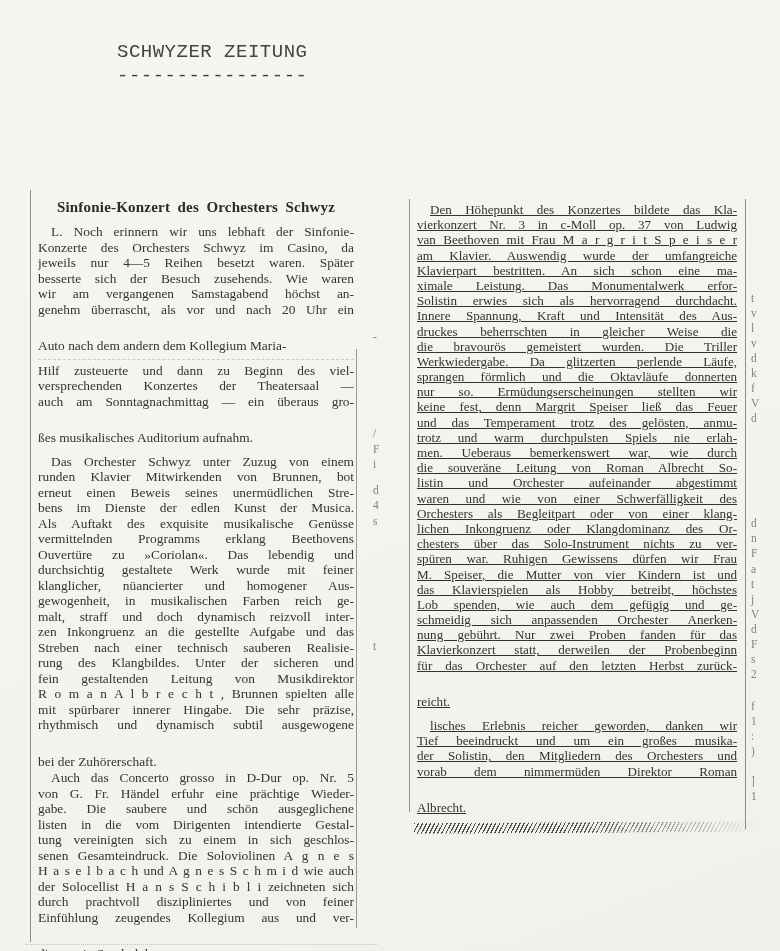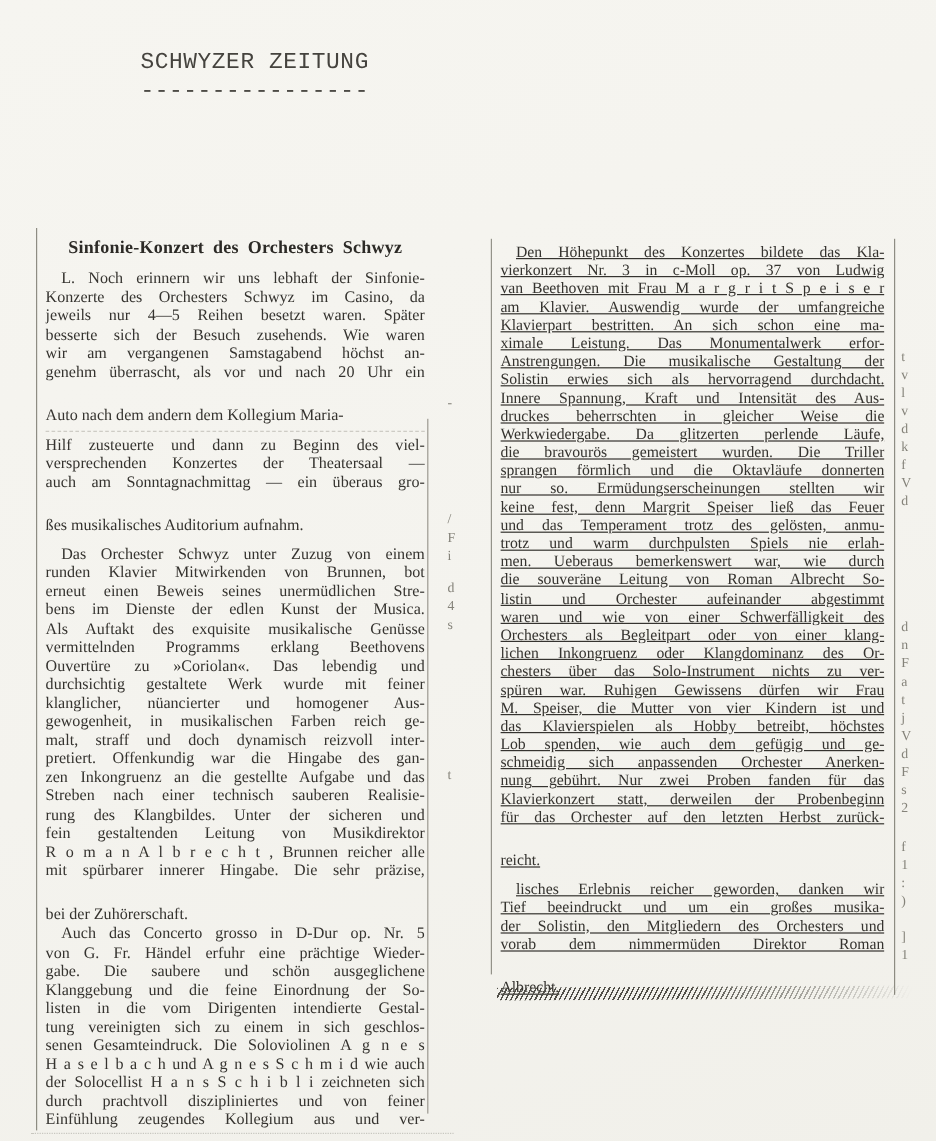--- a/index.html
+++ b/index.html
@@ -106,34 +106,33 @@
         <div class="tline">runden Klavier Mitwirkenden von Brunnen, bot</div>
         <div class="tline">erneut einen Beweis seines unermüdlichen Stre-</div>
         <div class="tline">bens im Dienste der edlen Kunst der Musica.</div>
         <div class="tline">Als Auftakt des exquisite musikalische Genüsse</div>
         <div class="tline">vermittelnden Programms erklang Beethovens</div>
         <div class="tline">Ouvertüre zu »Coriolan«. Das lebendig und</div>
         <div class="tline">durchsichtig gestaltete Werk wurde mit feiner</div>
         <div class="tline">klanglicher, nüancierter und homogener Aus-</div>
         <div class="tline">gewogenheit, in musikalischen Farben reich ge-</div>
         <div class="tline">malt, straff und doch dynamisch reizvoll inter-</div>
-        <div class="tline">pretiert. Offenkundig war die Hingabe des gan-</div>
         <div class="tline">zen Inkongruenz an die gestellte Aufgabe und das</div>
         <div class="tline">Streben nach einer technisch sauberen Realisie-</div>
         <div class="tline">rung des Klangbildes. Unter der sicheren und</div>
         <div class="tline">fein gestaltenden Leitung von Musikdirektor</div>
-        <div class="tline">R o m a n  A l b r e c h t ,  Brunnen reicher alle</div>
+        <div class="tline">R o m a n  A l b r e c h t ,  Brunnen spielten alle</div>
         <div class="tline">mit spürbarer innerer Hingabe. Die sehr präzise,</div>
+        <div class="tline">rhythmisch und dynamisch subtil ausgewogene</div>
         <div class="tline last">bei der Zuhörerschaft.</div>
       </div>
       <div class="para indent">
         <div class="tline">Auch das Concerto grosso in D-Dur op. Nr. 5</div>
         <div class="tline">von G. Fr. Händel erfuhr eine prächtige Wieder-</div>
         <div class="tline">gabe. Die saubere und schön ausgeglichene</div>
-        <div class="tline">Klanggebung und die feine Einordnung der So-</div>
         <div class="tline">listen in die vom Dirigenten intendierte Gestal-</div>
         <div class="tline">tung vereinigten sich zu einem in sich geschlos-</div>
         <div class="tline">senen Gesamteindruck. Die Soloviolinen A g n e s</div>
         <div class="tline">H a s e l b a c h  und A g n e s  S c h m i d  wie auch</div>
         <div class="tline">der Solocellist H a n s  S c h i b l i  zeichneten sich</div>
         <div class="tline">durch prachtvoll diszipliniertes und von feiner</div>
         <div class="tline">Einfühlung zeugendes Kollegium aus und ver-</div>
         <div class="tline last">dienen ein Sonderlob.</div>
       </div>
     </div>
@@ -141,26 +140,25 @@
 
 <div class="column col-right">
   <div id="right-paras">
       <div class="para indent">
         <div class="tline">Den Höhepunkt des Konzertes bildete das Kla-</div>
         <div class="tline">vierkonzert Nr. 3 in c-Moll op. 37 von Ludwig</div>
         <div class="tline">van Beethoven mit Frau M a r g r i t  S p e i s e r</div>
         <div class="tline">am Klavier. Auswendig wurde der umfangreiche</div>
         <div class="tline">Klavierpart bestritten. An sich schon eine ma-</div>
         <div class="tline">ximale Leistung. Das Monumentalwerk erfor-</div>
-        <div class="tline">Anstrengungen. Die musikalische Gestaltung der</div>
         <div class="tline">Solistin erwies sich als hervorragend durchdacht.</div>
         <div class="tline">Innere Spannung, Kraft und Intensität des Aus-</div>
         <div class="tline">druckes beherrschten in gleicher Weise die</div>
+        <div class="tline">die bravourös gemeistert wurden. Die Triller</div>
         <div class="tline">Werkwiedergabe. Da glitzerten perlende Läufe,</div>
-        <div class="tline">die bravourös gemeistert wurden. Die Triller</div>
         <div class="tline">sprangen förmlich und die Oktavläufe donnerten</div>
         <div class="tline">nur so. Ermüdungserscheinungen stellten wir</div>
         <div class="tline">keine fest, denn Margrit Speiser ließ das Feuer</div>
         <div class="tline">und das Temperament trotz des gelösten, anmu-</div>
         <div class="tline">trotz und warm durchpulsten Spiels nie erlah-</div>
         <div class="tline">men. Ueberaus bemerkenswert war, wie durch</div>
         <div class="tline">die souveräne Leitung von Roman Albrecht So-</div>
         <div class="tline">listin und Orchester aufeinander abgestimmt</div>
         <div class="tline">waren und wie von einer Schwerfälligkeit des</div>
         <div class="tline">Orchesters als Begleitpart oder von einer klang-</div>

